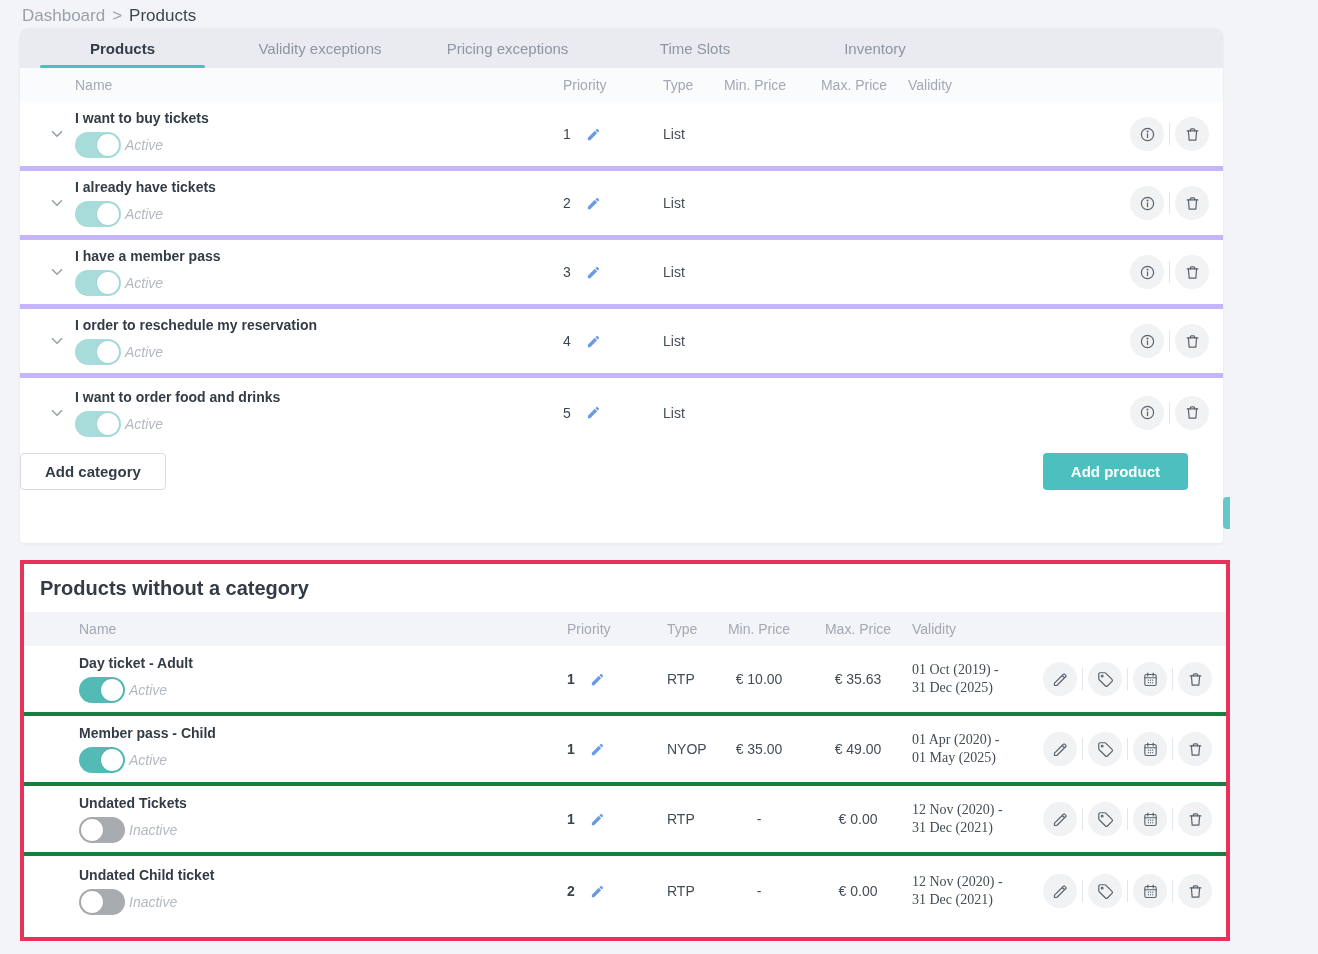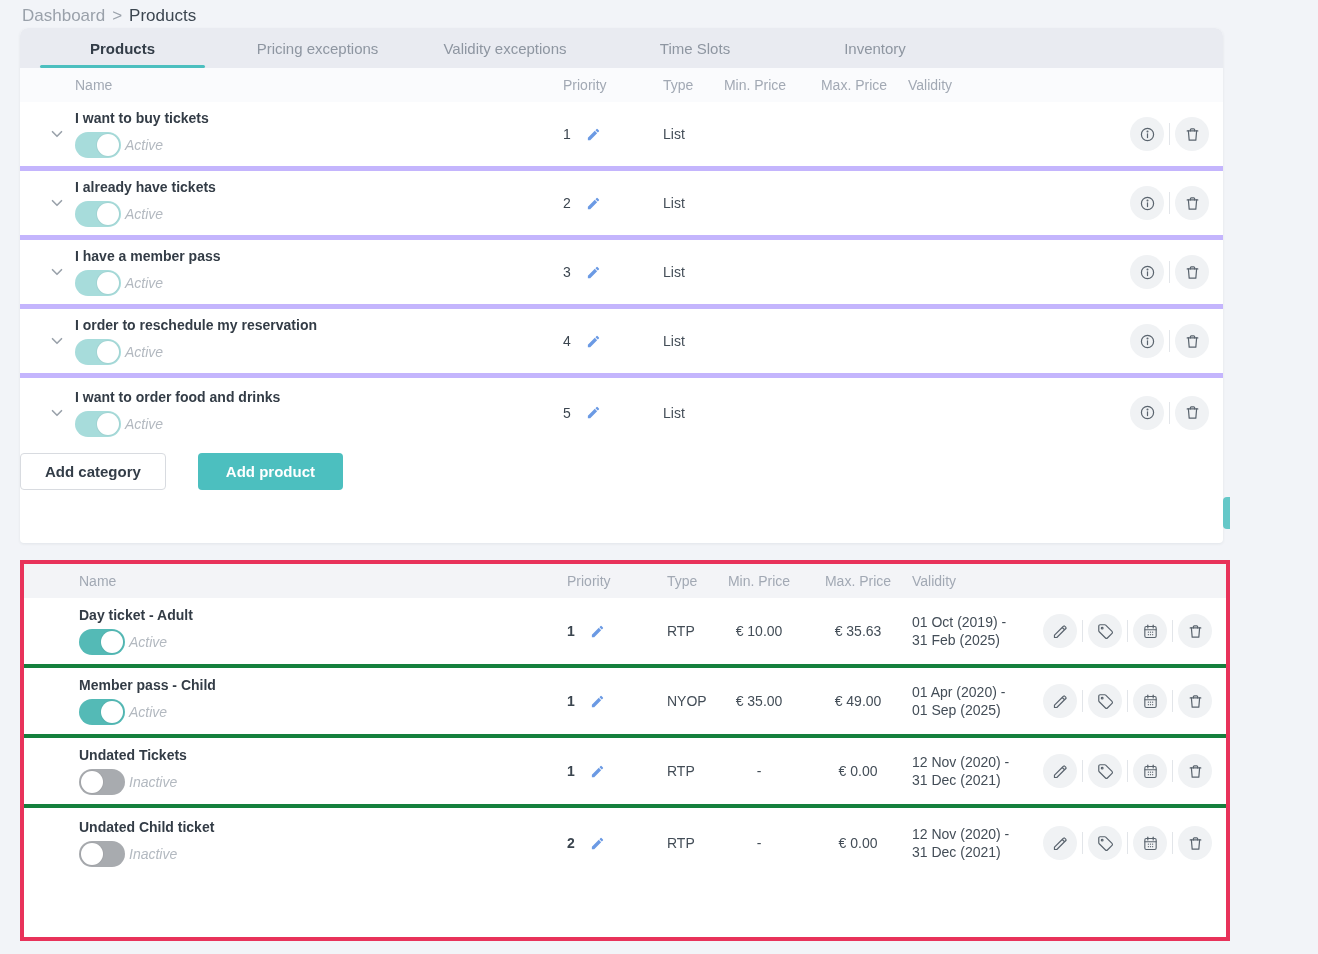--- a/index.html
+++ b/index.html
@@ -47,31 +47,31 @@
   .toggle.on .knob { right:2px; } .toggle.off .knob { left:2px; }
   .cat-row .toggle.on { background:#a7dcdb; }
   .prod-row .toggle.on { background:#54bab6; }
   .toggle.off { background:#a8abaf; }
   .status { font-size:14px; font-style:italic; color:#b3b9c0; margin-left:4px; }
 
   .pri-num { font-weight:bold; color:#3b454f; }
   .cat-row .pri-num { font-weight:normal; }
   .edit-ic { width:15px; height:15px; margin-left:15px; cursor:pointer; }
 
-  .validity2 { font-size:14px; color:#434d57; line-height:18px; }
+  .validity2 { font-size:14px; color:#434d57; line-height:18px;font-family:Liberation Serif, serif; }
 
   .icon-group { position:absolute; right:14px; top:50%; transform:translateY(-50%);
     display:flex; align-items:center; }
   .icon-btn { width:34px; height:34px; border-radius:50%; border:none; background:#f0f2f4;
     display:flex; align-items:center; justify-content:center; cursor:pointer; padding:0; }
   .icon-btn svg { width:17px; height:17px; }
   .v-div { width:1px; height:22px; background:#e2e5e9; margin:0 5px; }
 
-  .footer-actions { height:48px; display:flex; align-items:center; justify-content:flex-start;
-    gap:32px; padding-right:35px; }
+  .footer-actions { height:48px; display:flex; align-items:center; justify-content:space-between;
+    padding-right:35px; }
   .btn { height:37px; border-radius:4px; font-size:15px; font-weight:bold;
     font-family:"Liberation Sans", sans-serif; cursor:pointer; }
   .btn-secondary { background:#fff; border:1px solid #d8dbe0; color:#333d48; padding:0 24px; }
   .btn-primary { background:var(--accent,#4cbfbf); border:none; color:#fff; padding:0 28px; }
 
   .fab-sliver { position:absolute; left:1223px; top:497px; width:7px; height:32px;
     background:var(--accent,#4cbfbf); border-radius:4px 0 0 4px; opacity:.85; }
 
   .section { position:absolute; left:20px; top:560px; width:1210px; height:381px;
     background:#fff; border:4px solid var(--highlight,#e8325a); }
@@ -83,22 +83,22 @@
 
 <div class="breadcrumb">
   <span>Dashboard</span>
   <span>&gt;</span>
   <span class="crumb-current">Products</span>
 </div>
 
 <div class="card">
   <div class="tabbar" id="tabbar">
       <div class="tab w1 active">Products</div>
+      <div class="tab w3">Validity exceptions</div>
       <div class="tab w2">Pricing exceptions</div>
-      <div class="tab w3">Validity exceptions</div>
       <div class="tab w4">Time Slots</div>
       <div class="tab w5">Inventory</div>
     </div>
   <div class="thead" id="cat-head">
       <div class="row-cell hcell col-name">Name</div>
       <div class="row-cell hcell col-priority">Priority</div>
       <div class="row-cell hcell col-type">Type</div>
       <div class="row-cell hcell col-min">Min. Price</div>
       <div class="row-cell hcell col-max">Max. Price</div>
       <div class="row-cell hcell col-validity">Validity</div>
@@ -347,20 +347,21 @@
     </div>
   <div class="footer-actions">
     <button class="btn btn-secondary">Add category</button>
     <button class="btn btn-primary">Add product</button>
   </div>
 </div>
 
 <div class="fab-sliver"></div>
 
 <div class="section">
+  <div class="section-title">Products without a category</div>
   <div class="thead" id="prod-head">
       <div class="row-cell hcell col-name">Name</div>
       <div class="row-cell hcell col-priority">Priority</div>
       <div class="row-cell hcell col-type">Type</div>
       <div class="row-cell hcell col-min">Min. Price</div>
       <div class="row-cell hcell col-max">Max. Price</div>
       <div class="row-cell hcell col-validity">Validity</div>
     </div>
   <div id="product-rows">
       <div class="prod-row">
@@ -382,21 +383,21 @@
               <path d="M3 17.25V21h3.75L17.8 9.94l-3.75-3.75L3 17.25zM20.7 7.04a1 1 0 0 0 0-1.41l-2.34-2.34a1 1 0 0 0-1.41 0l-1.83 1.83 3.75 3.75 1.83-1.83z"></path>
             </svg>
           </span>
         </div>
         <div class="row-cell col-type">RTP</div>
         <div class="row-cell col-min">€ 10.00</div>
         <div class="row-cell col-max">€ 35.63</div>
         <div class="row-cell col-validity">
           <div class="validity2">
             <div>01 Oct (2019) -</div>
-            <div>31 Feb (2025)</div>
+            <div>31 Dec (2025)</div>
           </div>
         </div>
         <div class="icon-group">
           <button class="icon-btn">
             <span style="display:flex">
               <svg viewBox="0 0 24 24" fill="none" stroke="#5a646e" stroke-width="1.7" stroke-linejoin="round">
                 <path d="M3.5 17.2V20.5h3.3L17.7 9.6l-3.3-3.3L3.5 17.2z"></path>
                 <path d="M14.4 6.3l1.9-1.9a1.1 1.1 0 0 1 1.6 0l1.7 1.7a1.1 1.1 0 0 1 0 1.6l-1.9 1.9"></path>
               </svg>
             </span>
@@ -460,21 +461,21 @@
               <path d="M3 17.25V21h3.75L17.8 9.94l-3.75-3.75L3 17.25zM20.7 7.04a1 1 0 0 0 0-1.41l-2.34-2.34a1 1 0 0 0-1.41 0l-1.83 1.83 3.75 3.75 1.83-1.83z"></path>
             </svg>
           </span>
         </div>
         <div class="row-cell col-type">NYOP</div>
         <div class="row-cell col-min">€ 35.00</div>
         <div class="row-cell col-max">€ 49.00</div>
         <div class="row-cell col-validity">
           <div class="validity2">
             <div>01 Apr (2020) -</div>
-            <div>01 Sep (2025)</div>
+            <div>01 May (2025)</div>
           </div>
         </div>
         <div class="icon-group">
           <button class="icon-btn">
             <span style="display:flex">
               <svg viewBox="0 0 24 24" fill="none" stroke="#5a646e" stroke-width="1.7" stroke-linejoin="round">
                 <path d="M3.5 17.2V20.5h3.3L17.7 9.6l-3.3-3.3L3.5 17.2z"></path>
                 <path d="M14.4 6.3l1.9-1.9a1.1 1.1 0 0 1 1.6 0l1.7 1.7a1.1 1.1 0 0 1 0 1.6l-1.9 1.9"></path>
               </svg>
             </span>

